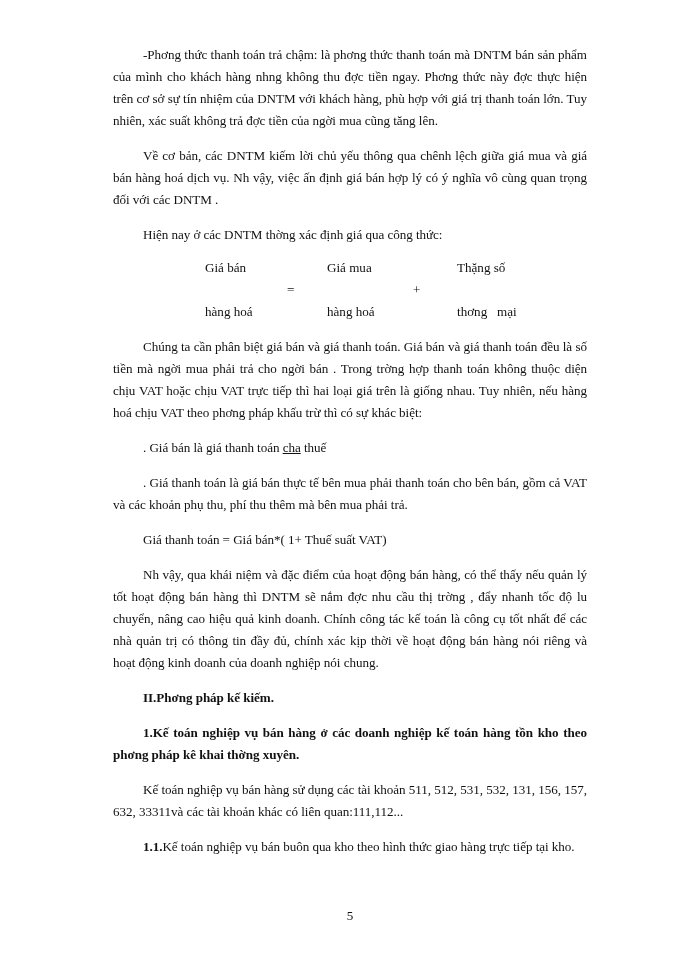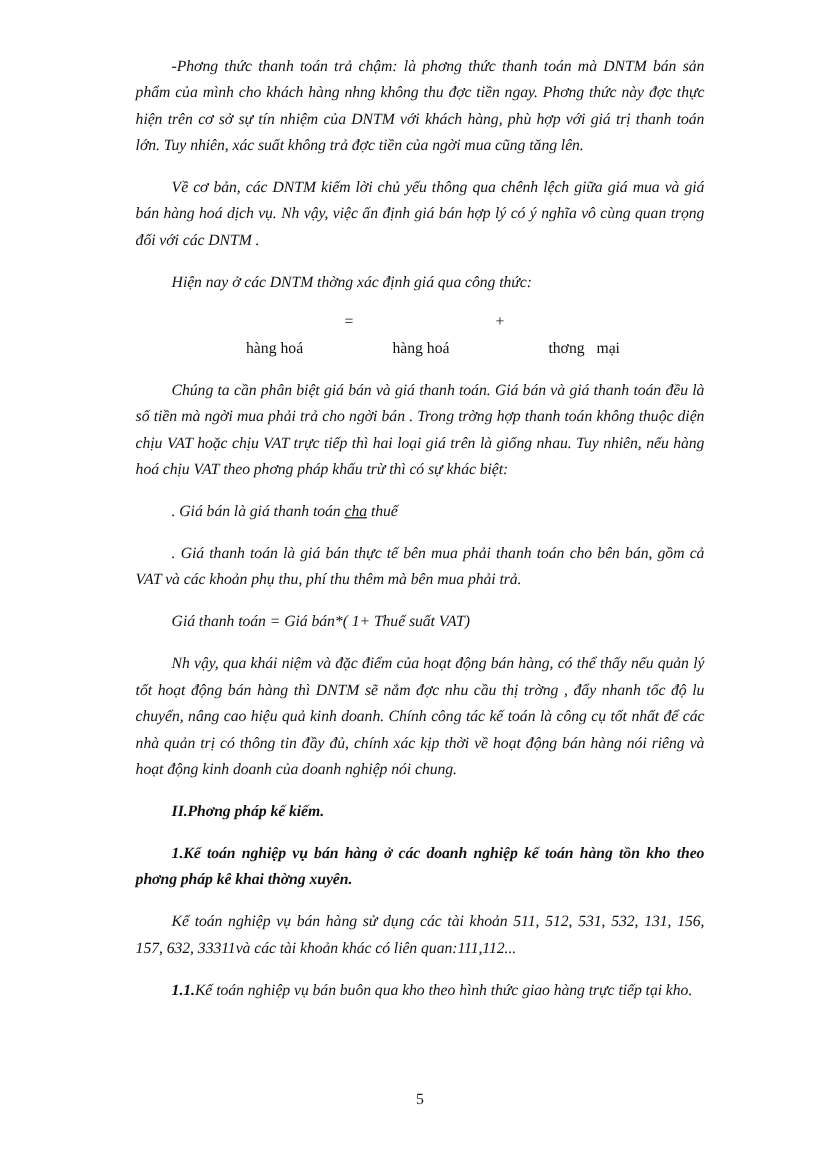--- a/index.html
+++ b/index.html
@@ -22,21 +22,20 @@
     top: 44px;
     width: 474px;
   }
   p.para {
     margin: 0 0 0 0;
     font-size: 13.1px;
     line-height: 22.0px;
     text-align: justify;
     text-justify: inter-word;
     letter-spacing: -0.05px;
-    font-style: italic;
   }
   p.indent {
     text-indent: 30px;
   }
   p.gap {
     margin-top: 13px;
   }
   p.bold {
     font-weight: bold;
   }
@@ -87,20 +86,25 @@
 
     <p class="para indent">-Phơng   thức thanh toán trả chậm: là phơng   thức thanh toán mà DNTM bán sản phẩm của mình cho khách hàng nhng   không thu đợc  tiền ngay. Phơng  thức này đợc   thực hiện trên cơ sở sự tín nhiệm của DNTM với khách hàng, phù hợp với giá trị thanh toán lớn. Tuy nhiên, xác suất không trả đợc  tiền của ngời   mua cũng tăng lên.</p>
 
 
     <p class="para indent gap">Về cơ bản, các DNTM kiếm lời chủ yếu thông qua chênh lệch giữa giá mua và giá bán hàng hoá dịch vụ. Nh  vậy, việc ấn định giá bán hợp lý có ý nghĩa vô cùng quan trọng đối với các DNTM .</p>
 
     <p class="para indent gap">Hiện nay ở các DNTM thờng   xác định giá  qua công thức:</p>
 
     <div class="formula">
       <div class="frow">
+        <span class="fcell c1">Giá bán</span>
+        <span class="fcell c2">Giá mua</span>
+        <span class="fcell c3">Thặng số</span>
+      </div>
+      <div class="frow">
         <span class="fcell op1">=</span>
         <span class="fcell op2">+</span>
       </div>
       <div class="frow">
         <span class="fcell c1">hàng hoá</span>
         <span class="fcell c2">hàng hoá</span>
         <span class="fcell c3">thơng   mại</span>
       </div>
     </div>
 

